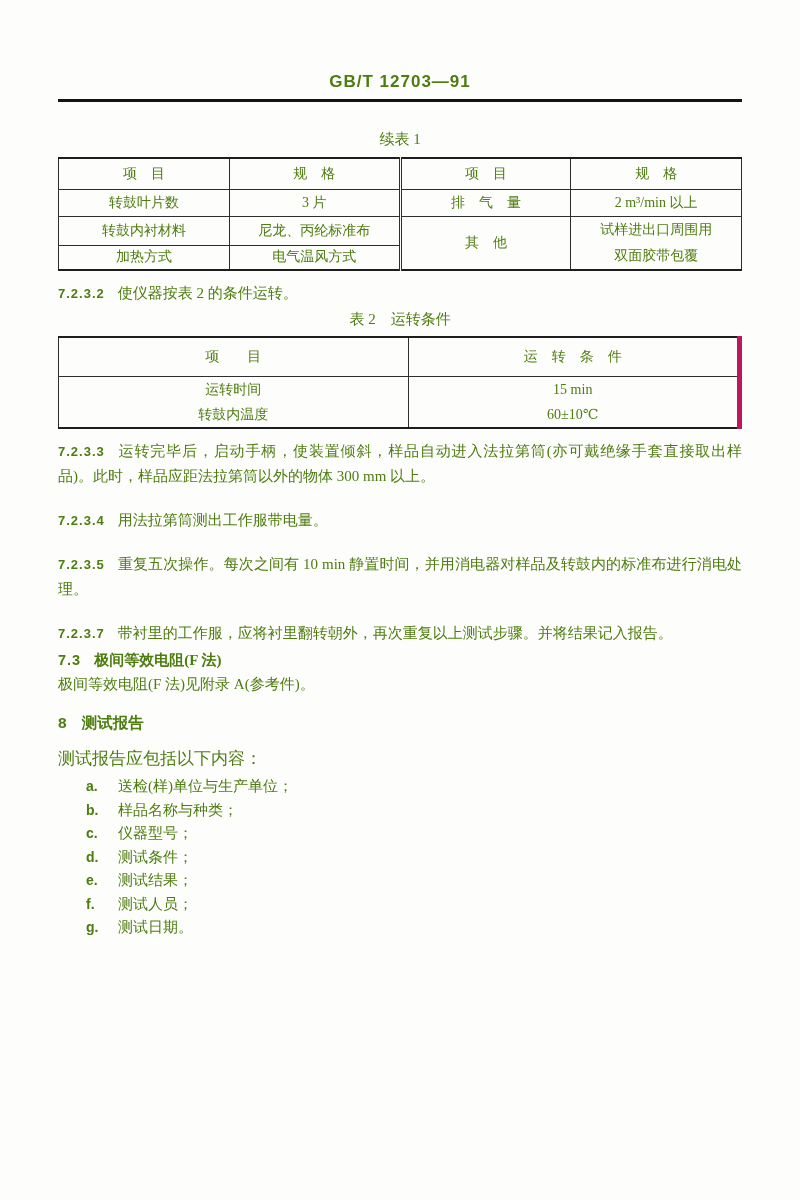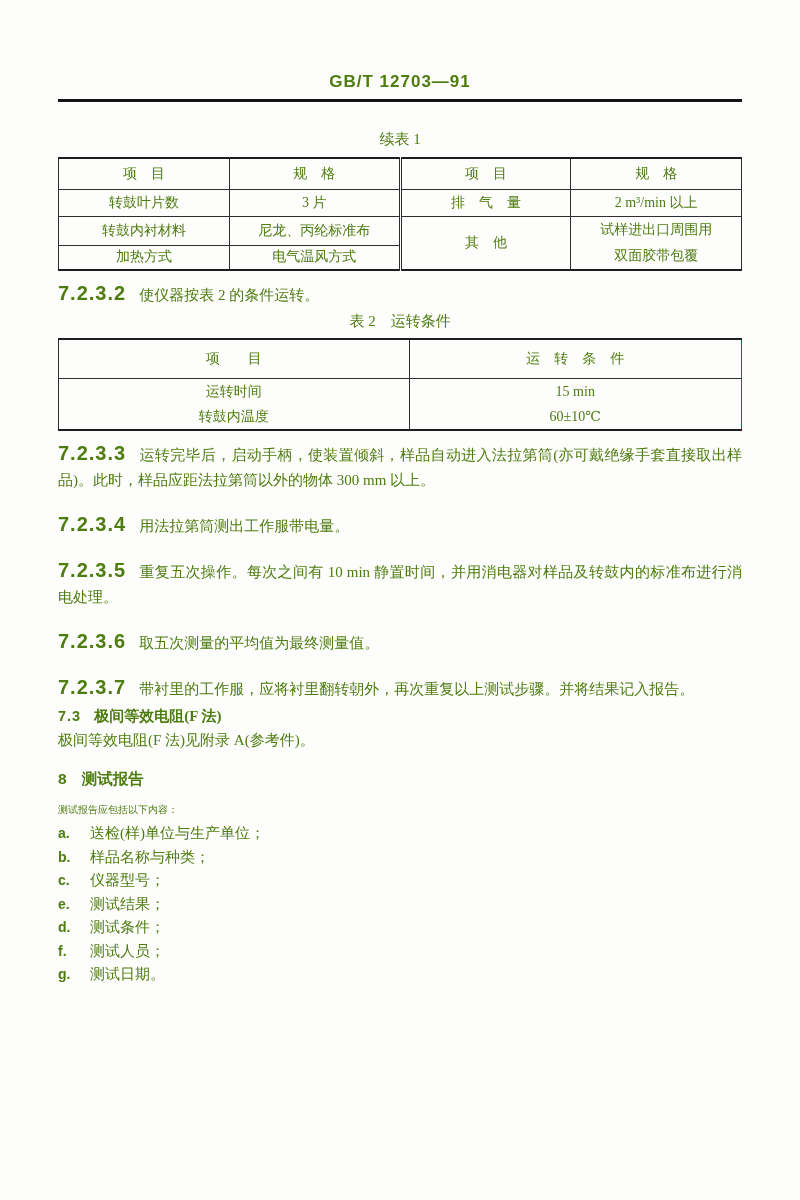--- a/index.html
+++ b/index.html
@@ -36,34 +36,34 @@
   .t1 .dl{border-left:3px double #2e2e2e;}
   .pre{white-space:pre-line;line-height:26px;}
   .t2 th,.t2 td{
     text-align:center;vertical-align:middle;
     font-size:14px;font-weight:normal;padding:0 4px;border:none;
   }
   .t2 th{height:38px;border-bottom:1px solid #2e2e2e;}
   .t2 td{height:25px;margin-top:8px;}
   .t2 .vline{border-left:1px solid #2e2e2e;}
   .t2 th:first-child,.t2 td:first-child{border-left:1px solid #2e2e2e;}
-  .t2 th:last-child,.t2 td:last-child{border-right:1px solid #be185d;}
+  .t2 th:last-child,.t2 td:last-child{border-right:5px solid #be185d;}
   .clause{font-size:15px;line-height:25px;margin-top:19px;text-align:justify;}
   .clause.first{margin-top:10px;}
   .clause .num{font-weight:bold;font-family:"Liberation Sans","DejaVu Sans",sans-serif;
-    font-size:20px;padding-right:13px;letter-spacing:1px;}
+    font-size:13px;padding-right:13px;letter-spacing:1px;}
   .subhead{margin-top:5px;font-size:15px;font-weight:bold;}
   .subhead .num{font-family:"Liberation Sans","DejaVu Sans",sans-serif;
     font-size:14.5px;padding-right:13px;letter-spacing:1px;}
   .indent{}
   .sechead{margin-top:16px;font-size:15.5px;font-weight:bold;}
   .sechead .num{font-family:"Liberation Sans","DejaVu Sans",sans-serif;padding-right:15px;}
-  .intro{margin-top:13px;font-size:10px;}
+  .intro{margin-top:13px;font-size:17px;}
   .rlist{margin-top:5px;}
-  .ritem{font-size:15px;line-height:23.5px;}
+  .ritem{font-size:15px;line-height:23.5px;margin-left:28px;}
   .ritem .letter{display:inline-block;width:32px;font-weight:bold;
     font-family:"Liberation Sans","DejaVu Sans",sans-serif;font-size:14px;}
 </style>
 </head>
 <body>
 
 <div class="sheet">
   <div class="content">
 
     <div class="doc-number">GB/T 12703—91</div>
@@ -125,23 +125,20 @@
     <div class="clause first">
       <span class="num">7.2.3.3</span><span>运转完毕后，启动手柄，使装置倾斜，样品自动进入法拉第筒(亦可戴绝缘手套直接取出样品)。此时，样品应距法拉第筒以外的物体 300 mm 以上。</span>
     </div>
     <div class="clause">
       <span class="num">7.2.3.4</span><span>用法拉第筒测出工作服带电量。</span>
     </div>
     <div class="clause">
       <span class="num">7.2.3.5</span><span>重复五次操作。每次之间有 10 min 静置时间，并用消电器对样品及转鼓内的标准布进行消电处理。</span>
     </div>
     <div class="clause">
-      <span class="num">7.2.3.6</span><span>取五次测量的平均值为最终测量值。</span>
-    </div>
-    <div class="clause">
       <span class="num">7.2.3.7</span><span>带衬里的工作服，应将衬里翻转朝外，再次重复以上测试步骤。并将结果记入报告。</span>
     </div>
 
     <div class="subhead">
       <span class="num">7.3</span><span>极间等效电阻(F 法)</span>
     </div>
     <div class="clause indent" style="margin-top:2px">极间等效电阻(F 法)见附录 A(参考件)。</div>
 
     <div class="sechead">
       <span class="num">8</span><span>测试报告</span>
@@ -152,24 +149,24 @@
       <div class="ritem">
         <span class="letter">a.</span><span>送检(样)单位与生产单位；</span>
       </div>
       <div class="ritem">
         <span class="letter">b.</span><span>样品名称与种类；</span>
       </div>
       <div class="ritem">
         <span class="letter">c.</span><span>仪器型号；</span>
       </div>
       <div class="ritem">
-        <span class="letter">e.</span><span>测试结果；</span>
+        <span class="letter">d.</span><span>测试条件；</span>
       </div>
       <div class="ritem">
-        <span class="letter">d.</span><span>测试条件；</span>
+        <span class="letter">e.</span><span>测试结果；</span>
       </div>
       <div class="ritem">
         <span class="letter">f.</span><span>测试人员；</span>
       </div>
       <div class="ritem">
         <span class="letter">g.</span><span>测试日期。</span>
       </div>
     </div>
 
   </div>

